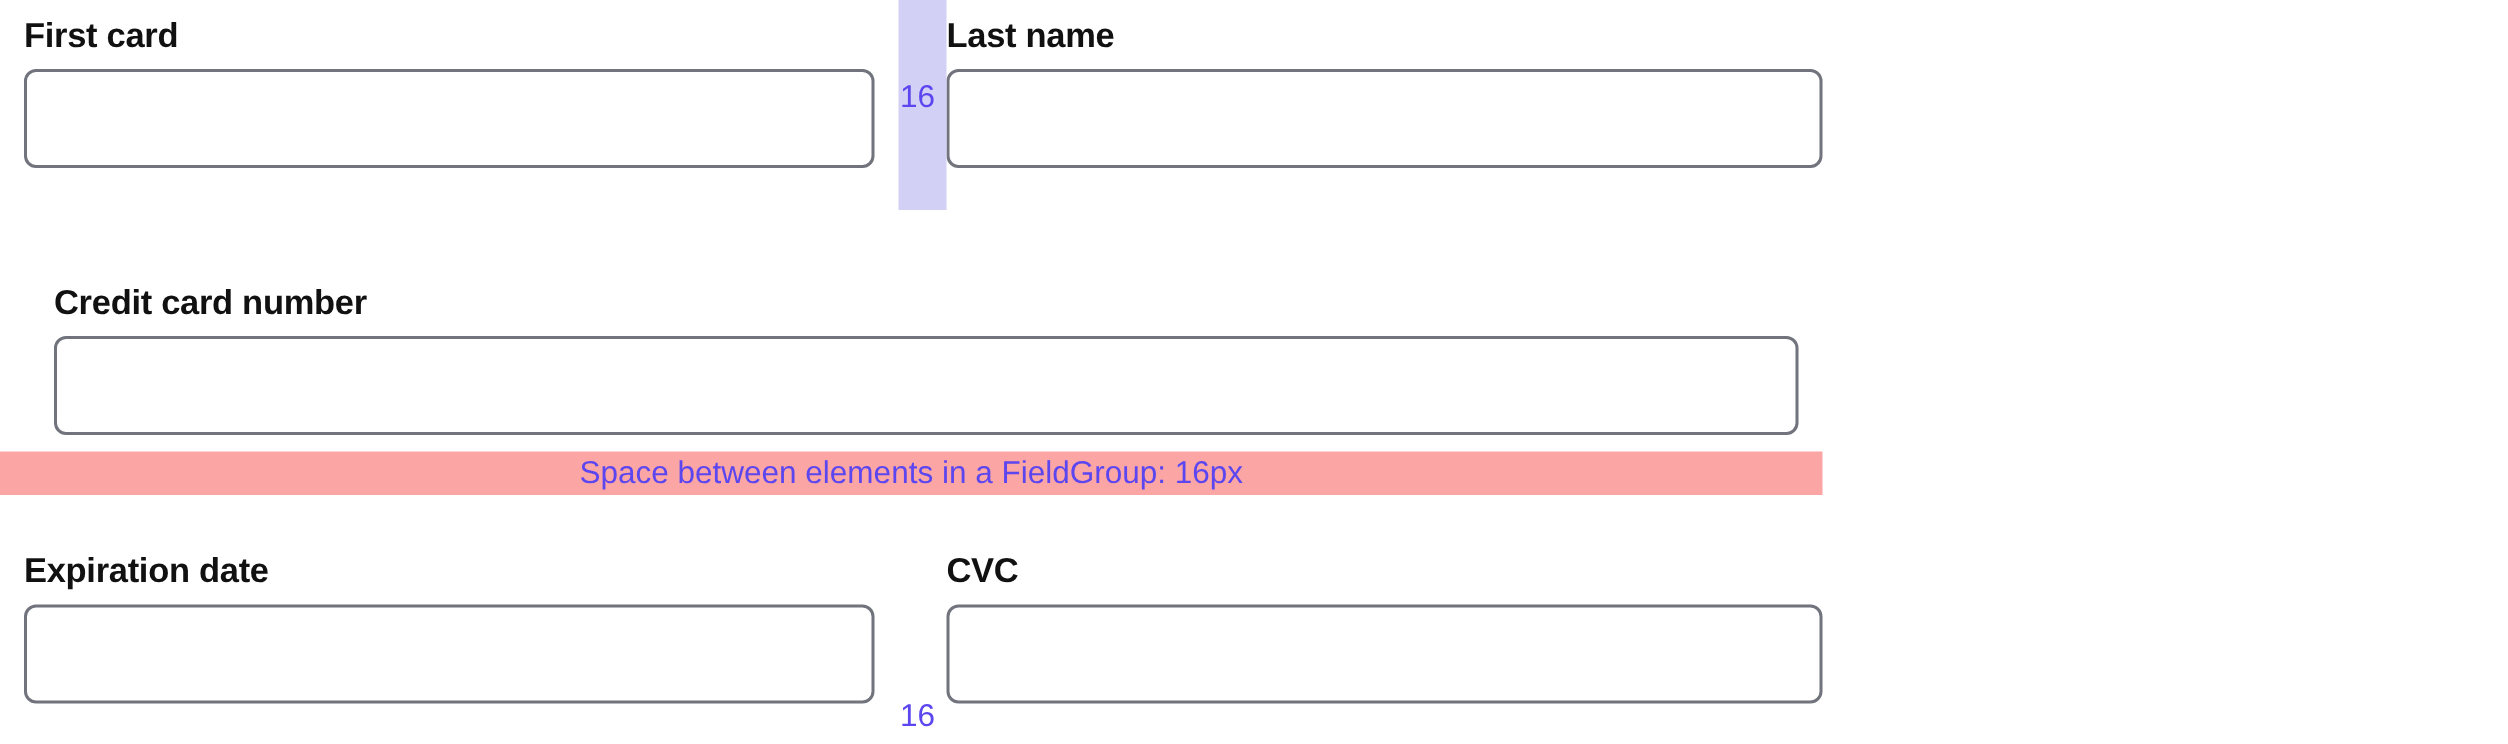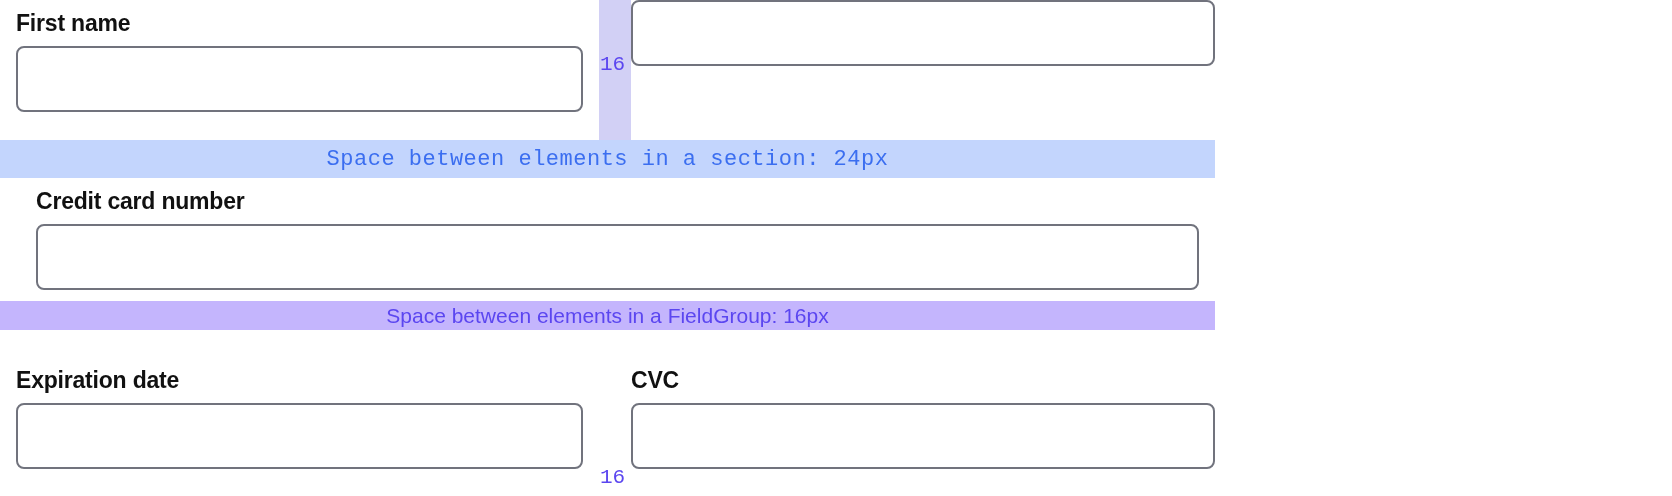--- a/index.html
+++ b/index.html
@@ -83,21 +83,21 @@
     display: flex;
     align-items: flex-start;
     justify-content: flex-start;
   }
   .gap-col .gap-num {
     position: absolute;
     left: 1px;
     top: 54px;
     font-size: 21px;
     color: #5b46f0;
-    font-family: Liberation Mono, monospace;
+    font-family: Liberation Sans, sans-serif;
     line-height: 1;
     white-space: nowrap;
   }
 
   
   .band {
     position: absolute;
     left: 0;
     width: 1215px;
     display: flex;
@@ -110,54 +110,52 @@
     height: 38px;
   }
   .band-section .band-text {
     font-family: "Liberation Mono", monospace;
     font-size: 22px;
     color: #3b6ef0;
     letter-spacing: 0.5px;
     white-space: nowrap;
   }
   .band-fieldgroup {
-    background: #c4b5fd;
+    background: #fca5a5;
     height: 29px;
   }
   .band-fieldgroup .band-text {
     font-family: "Liberation Sans", sans-serif;
     font-size: 21px;
     color: #5b46f0;
     white-space: nowrap;
   }
 </style>
 </head>
 <body>
 
 <div id="stage">
 
   <div class="row" style="top:0px; height:140px;">
 
     <div class="col col-left">
-      <div class="field-label">First name</div>
+      <div class="field-label">First card</div>
       <input class="field-input" type="text" placeholder="" style="">
     </div>
 
     <div class="gap-col">
       <span class="gap-num">16</span>
     </div>
 
     <div class="col col-right">
+      <div class="field-label">Last name</div>
       <input class="field-input" type="text" placeholder="" style="">
     </div>
   </div>
 
-  <div class="band band-section" style="top:140px;">
-    <span class="band-text">Space between elements in a section: 24px</span>
-  </div>
 
   <div class="row" style="top:178px; height:122px;">
     <div class="col col-full">
       <div class="field-label">Credit card number</div>
       <input class="field-input" type="text" placeholder="" style="">
     </div>
   </div>
 
   <div class="band band-fieldgroup" style="top:301px;">
     <span class="band-text">Space between elements in a FieldGroup: 16px</span>

